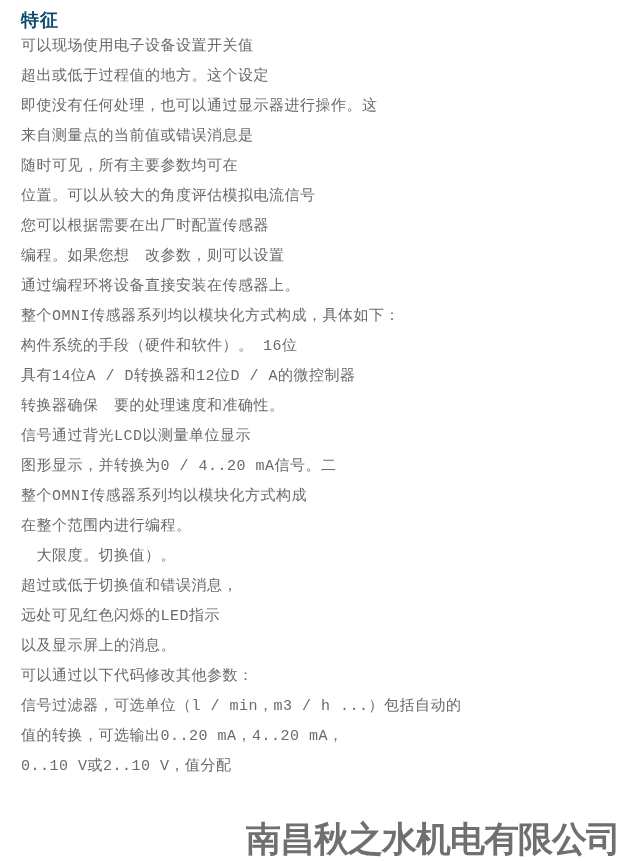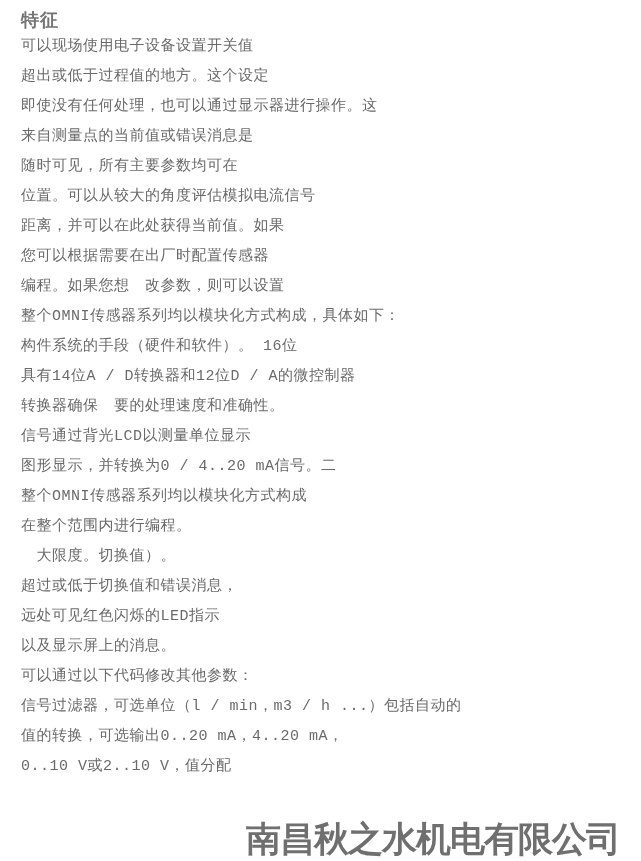--- a/index.html
+++ b/index.html
@@ -17,21 +17,21 @@
   .doc {
     position: absolute;
     top: 10px;
     left: 21px;
     right: 0;
   }
   .doc-title {
     margin: 0 0 1px 0;
     font-size: 18px;
     font-weight: bold;
-    color: #737373;
+    color: #0c4a6e;
     line-height: 21px;
     letter-spacing: 1px;
   }
   .doc-line {
     height: 30px;
     line-height: 30px;
     font-size: 15px;
     color: #6a6a6a;
     white-space: pre-wrap;
     letter-spacing: 0.5px;
@@ -53,23 +53,23 @@
 <body>
 
 <div class="doc">
   <h1 class="doc-title">特征</h1>
   <div class="doc-line">可以现场使用电子设备设置开关值</div>
   <div class="doc-line">超出或低于过程值的地方。这个设定</div>
   <div class="doc-line">即使没有任何处理，也可以通过显示器进行操作。这</div>
   <div class="doc-line">来自测量点的当前值或错误消息是</div>
   <div class="doc-line">随时可见，所有主要参数均可在</div>
   <div class="doc-line">位置。可以从较大的角度评估模拟电流信号</div>
-  <div class="doc-line">距离，并可以在此处获得当前值。如果</div>
   <div class="doc-line">您可以根据需要在出厂时配置传感器</div>
   <div class="doc-line">编程。如果您想　改参数，则可以设置</div>
+  <div class="doc-line">通过编程环将设备直接安装在传感器上。</div>
   <div class="doc-line">整个OMNI传感器系列均以模块化方式构成，具体如下：</div>
   <div class="doc-line">构件系统的手段（硬件和软件）。 16位</div>
   <div class="doc-line">具有14位A / D转换器和12位D / A的微控制器</div>
   <div class="doc-line">转换器确保　要的处理速度和准确性。</div>
   <div class="doc-line">信号通过背光LCD以测量单位显示</div>
   <div class="doc-line">图形显示，并转换为0 / 4..20 mA信号。二</div>
   <div class="doc-line">整个OMNI传感器系列均以模块化方式构成</div>
   <div class="doc-line">在整个范围内进行编程。</div>
   <div class="doc-line">　大限度。切换值）。</div>
   <div class="doc-line">超过或低于切换值和错误消息，</div>

